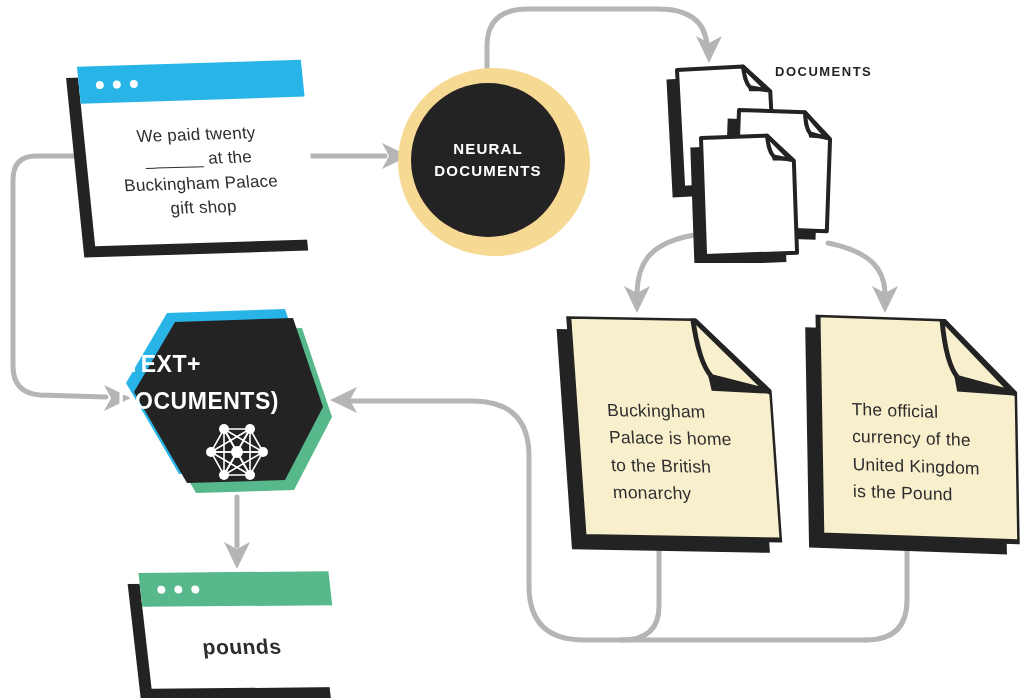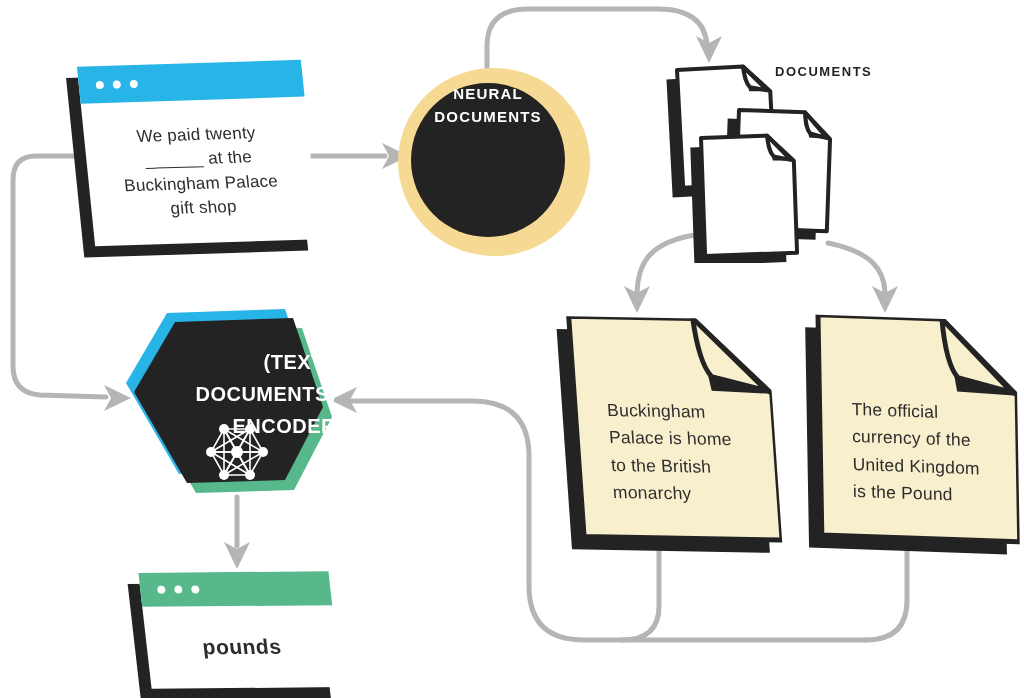--- a/index.html
+++ b/index.html
@@ -28,40 +28,40 @@
             color:var(--text);text-align:center;}
   #query-card{left:86px;top:63px;width:224px;height:180px;transform:rotate(-1.8deg) skewX(4deg);}
   #query-card .win-body{font-size:17px;line-height:1.42;letter-spacing:.2px;}
   #answer-card{left:145px;top:572px;width:190px;height:116px;transform:rotate(-.5deg) skewX(6deg);}
   #answer-card .win-body{font-size:21px;font-weight:700;letter-spacing:.5px;}
 
   
   #retriever{position:absolute;left:398px;top:68px;width:192px;height:188px;z-index:2;}
   #retriever .blob{position:absolute;inset:0;background:var(--yellow);border-radius:50%;transform:rotate(8deg);}
   #retriever .core{position:absolute;left:13px;top:15px;width:154px;height:154px;border-radius:50%;
-                   background:var(--ink);display:flex;flex-direction:column;align-items:center;
+                   background:var(--ink);display:flex;flex-direction:column;align-items:center;justify-content:center;
                    color:#fff;font-size:15px;font-weight:600;letter-spacing:1.2px;line-height:1.5;}
 
   
   #doc-stack{position:absolute;left:645px;top:58px;z-index:3;}
   #documents-label{position:absolute;left:775px;top:64px;z-index:3;font-size:13px;font-weight:700;
                    letter-spacing:1.5px;color:var(--ink);}
 
   
   .evidence{position:absolute;width:212px;height:238px;z-index:3;}
   #evidence-left{left:563px;top:318px;transform:rotate(1deg) skewX(5deg);}
   #evidence-right{left:806px;top:318px;transform:rotate(2deg) skewX(3deg);}
   .evidence svg{position:absolute;left:0;top:0;}
   .evidence .ev-text{position:absolute;left:46px;top:80px;font-size:17.5px;line-height:1.56;
                      color:var(--text);letter-spacing:.2px;}
 
   
   #encoder{position:absolute;left:118px;top:290px;width:240px;height:220px;z-index:3;}
-  #encoder .enc-label{position:absolute;left:0;right:22px;top:56px;text-align:right;color:#fff;
-                      font-size:20px;font-weight:700;letter-spacing:.5px;line-height:1.6;}
+  #encoder .enc-label{position:absolute;left:0;right:22px;top:56px;text-align:left;color:#fff;
+                      font-size:23px;font-weight:700;letter-spacing:.5px;line-height:1.6;}
 </style>
 </head>
 <body>
 
 <div id="stage">
 
   <svg id="connectors" width="1024" height="698" viewBox="0 0 1024 698">
 
     <path class="conn" d="M150,156 H385"></path>
     <path class="head" d="M409,156 L382,143 L389,156 L382,169 Z"></path>
@@ -178,21 +178,20 @@
             <circle cx="93" cy="162" r="5"></circle>
           <circle cx="106" cy="185" r="5"></circle>
             <circle cx="132" cy="185" r="5"></circle>
           <circle cx="119" cy="162" r="6"></circle>
         </g>
       </g>
     </svg>
     <div class="enc-label">
       <div>(TEXT+</div>
       <div>DOCUMENTS)</div>
-      <div>ENCODER</div>
     </div>
   </div>
 
   <div id="answer-card" class="window">
     <div class="shadow"></div>
     <div class="face">
       <div class="titlebar green">
         <span class="dots">
             <i></i>
             <i></i>

